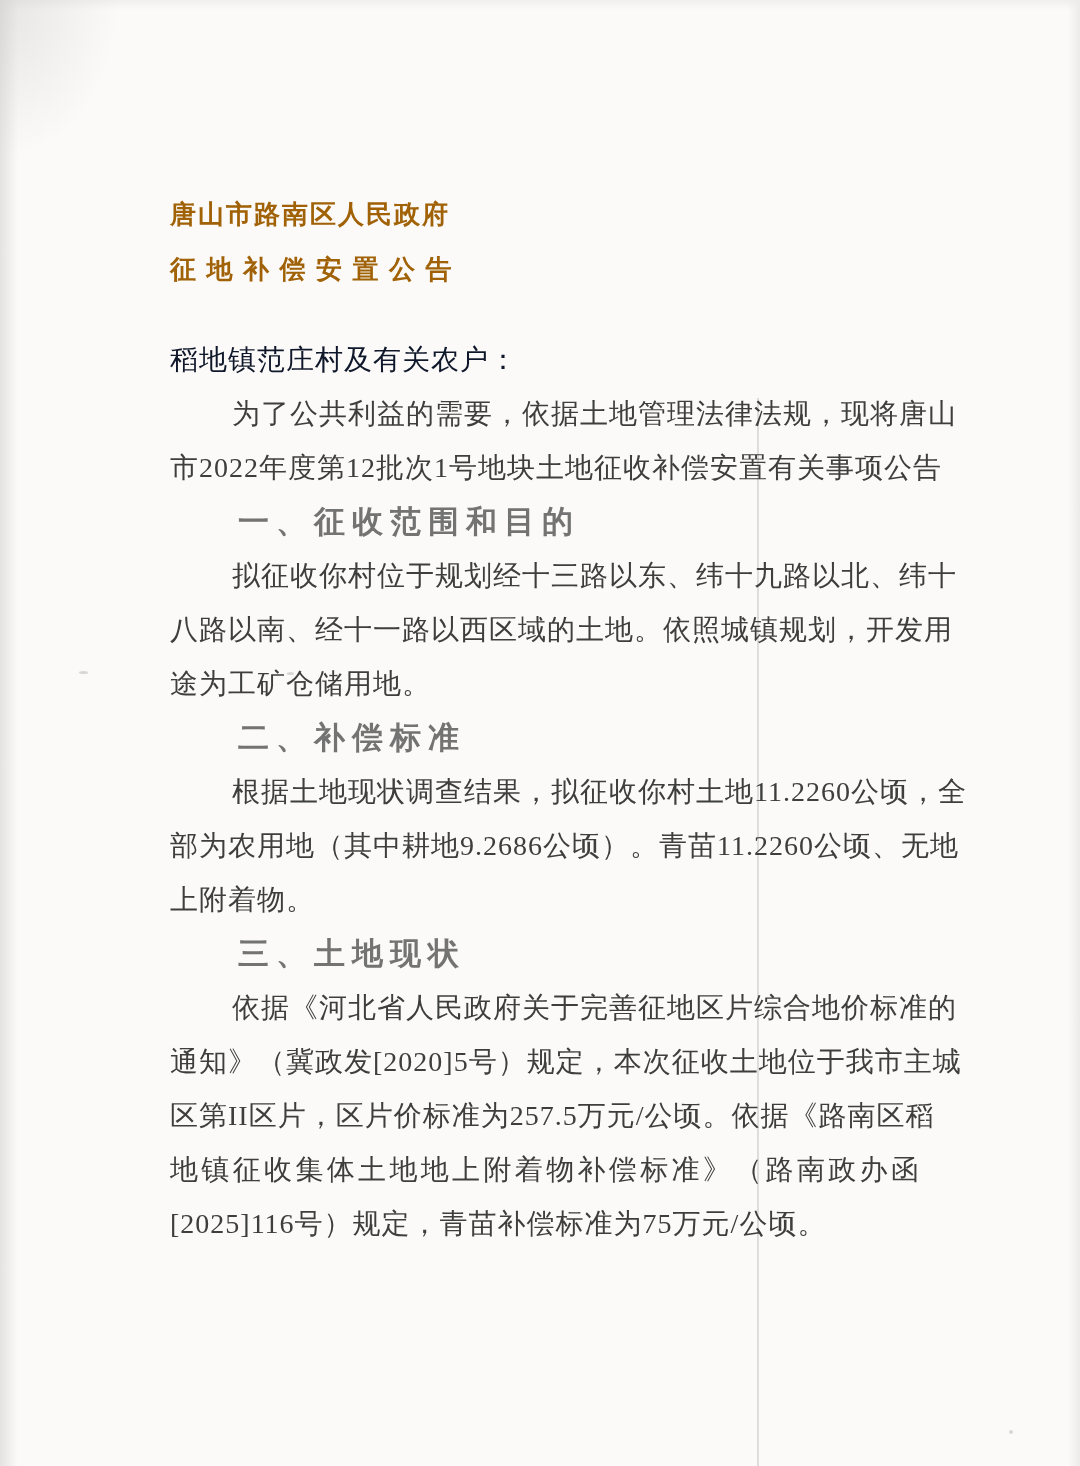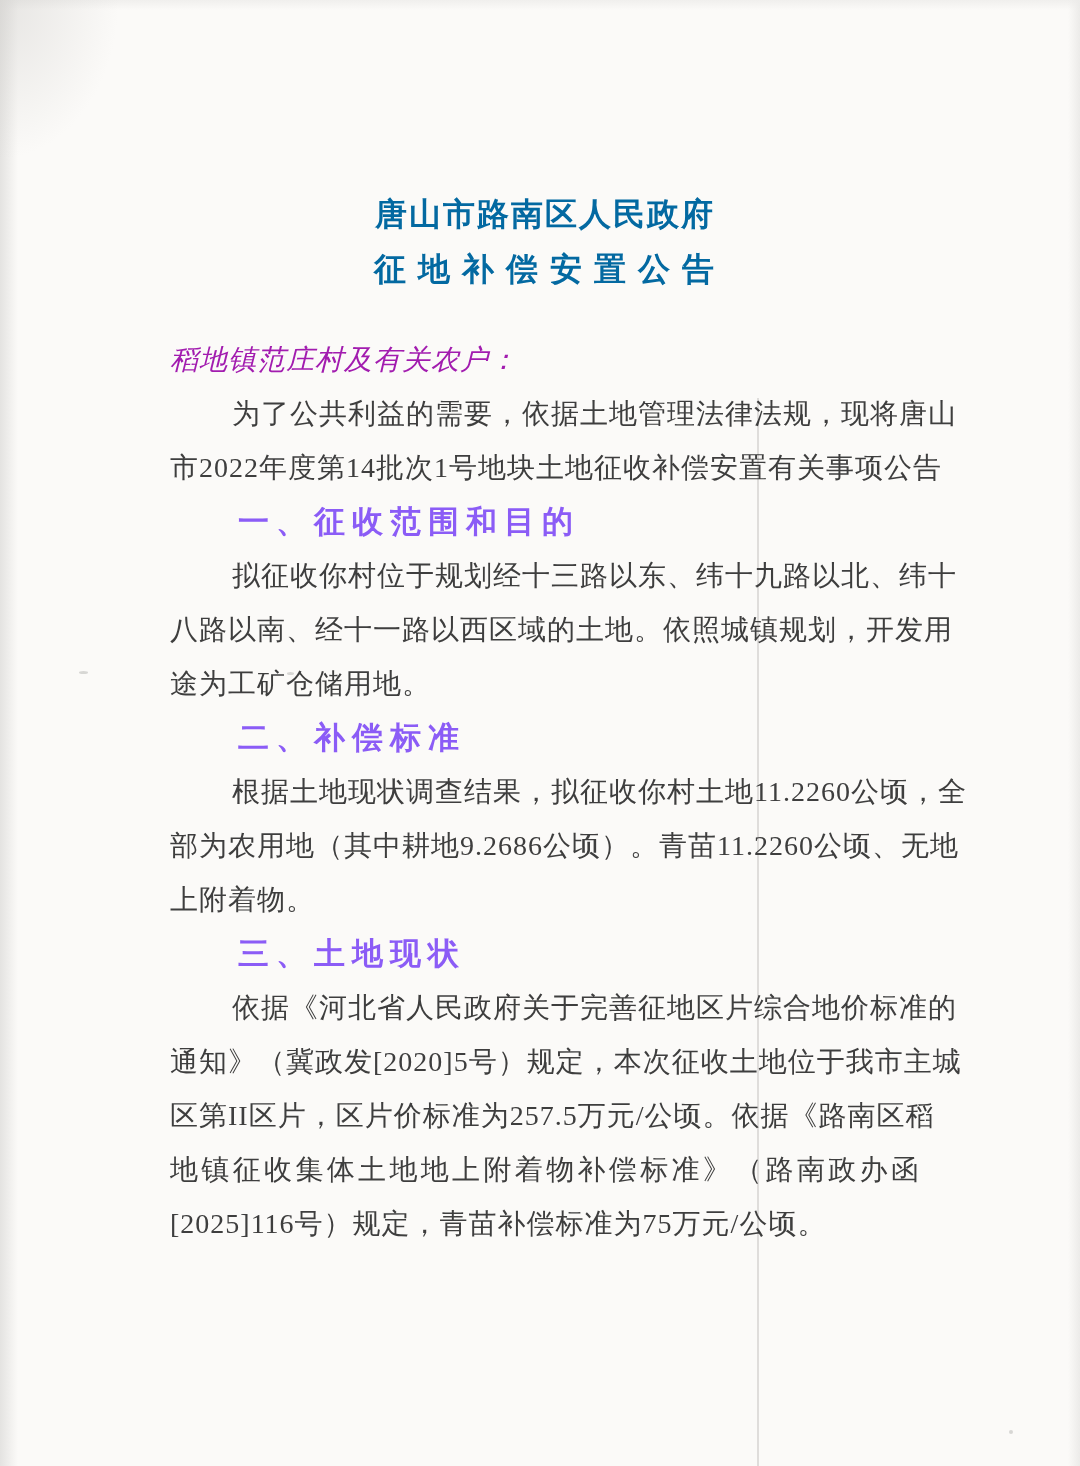--- a/index.html
+++ b/index.html
@@ -37,36 +37,35 @@
   }
   .speck { position: absolute; background: rgba(150,148,145,0.35); border-radius: 50%; }
   .speck-1 { left: 79px;  top: 671px;  width: 9px;  height: 3px; }
   .speck-2 { left: 287px; top: 672px;  width: 7px;  height: 3px; }
   .speck-3 { left: 1009px; top: 1430px; width: 4px; height: 4px; }
 
   
   .doc { position: absolute; left: 170px; top: 187px; width: 750px; }
 
   .title {
-    text-align: center;
-    font-size: 32px;
+    text-align: left;
+    font-size: 26px;
     font-weight: 700;
     line-height: 55px;
     letter-spacing: 2px;
-    color: #0369a1;
+    color: #a16207;
     white-space: nowrap;
   }
 
   .salutation {
     margin-top: 36px;
     font-size: 28px;
     line-height: 54px;
     letter-spacing: 1px;
-    color: #a21caf;
-    font-style: italic;
+    color: #0f172a;
   }
 
   .line {
     height: 54px;
     line-height: 54px;
     font-size: 28px;
     letter-spacing: 1px;
     color: #3e3e3e;
     white-space: nowrap;
   }
@@ -75,21 +74,21 @@
     justify-content: space-between;
     align-items: center;
     line-height: normal;
   }
   .line.indent { padding-left: 62px; }
   .line.heading {
     font-family: "Liberation Sans", sans-serif;
     font-weight: 600;
     font-size: 31px;
     letter-spacing: 7px;
-    color: #8b5cf6;
+    color: #737373;
     padding-left: 68px;
   }
 </style>
 </head>
 <body>
 
 <div class="page">
 
   <div class="edge-top"></div>
   <div class="edge-left"></div>
@@ -131,21 +130,21 @@
           <span>将</span>
           <span>唐</span>
           <span>山</span>
         </div>
         <div class="line body fill">
           <span>市</span>
           <span>2022</span>
           <span>年</span>
           <span>度</span>
           <span>第</span>
-          <span>14</span>
+          <span>12</span>
           <span>批</span>
           <span>次</span>
           <span>1</span>
           <span>号</span>
           <span>地</span>
           <span>块</span>
           <span>土</span>
           <span>地</span>
           <span>征</span>
           <span>收</span>

